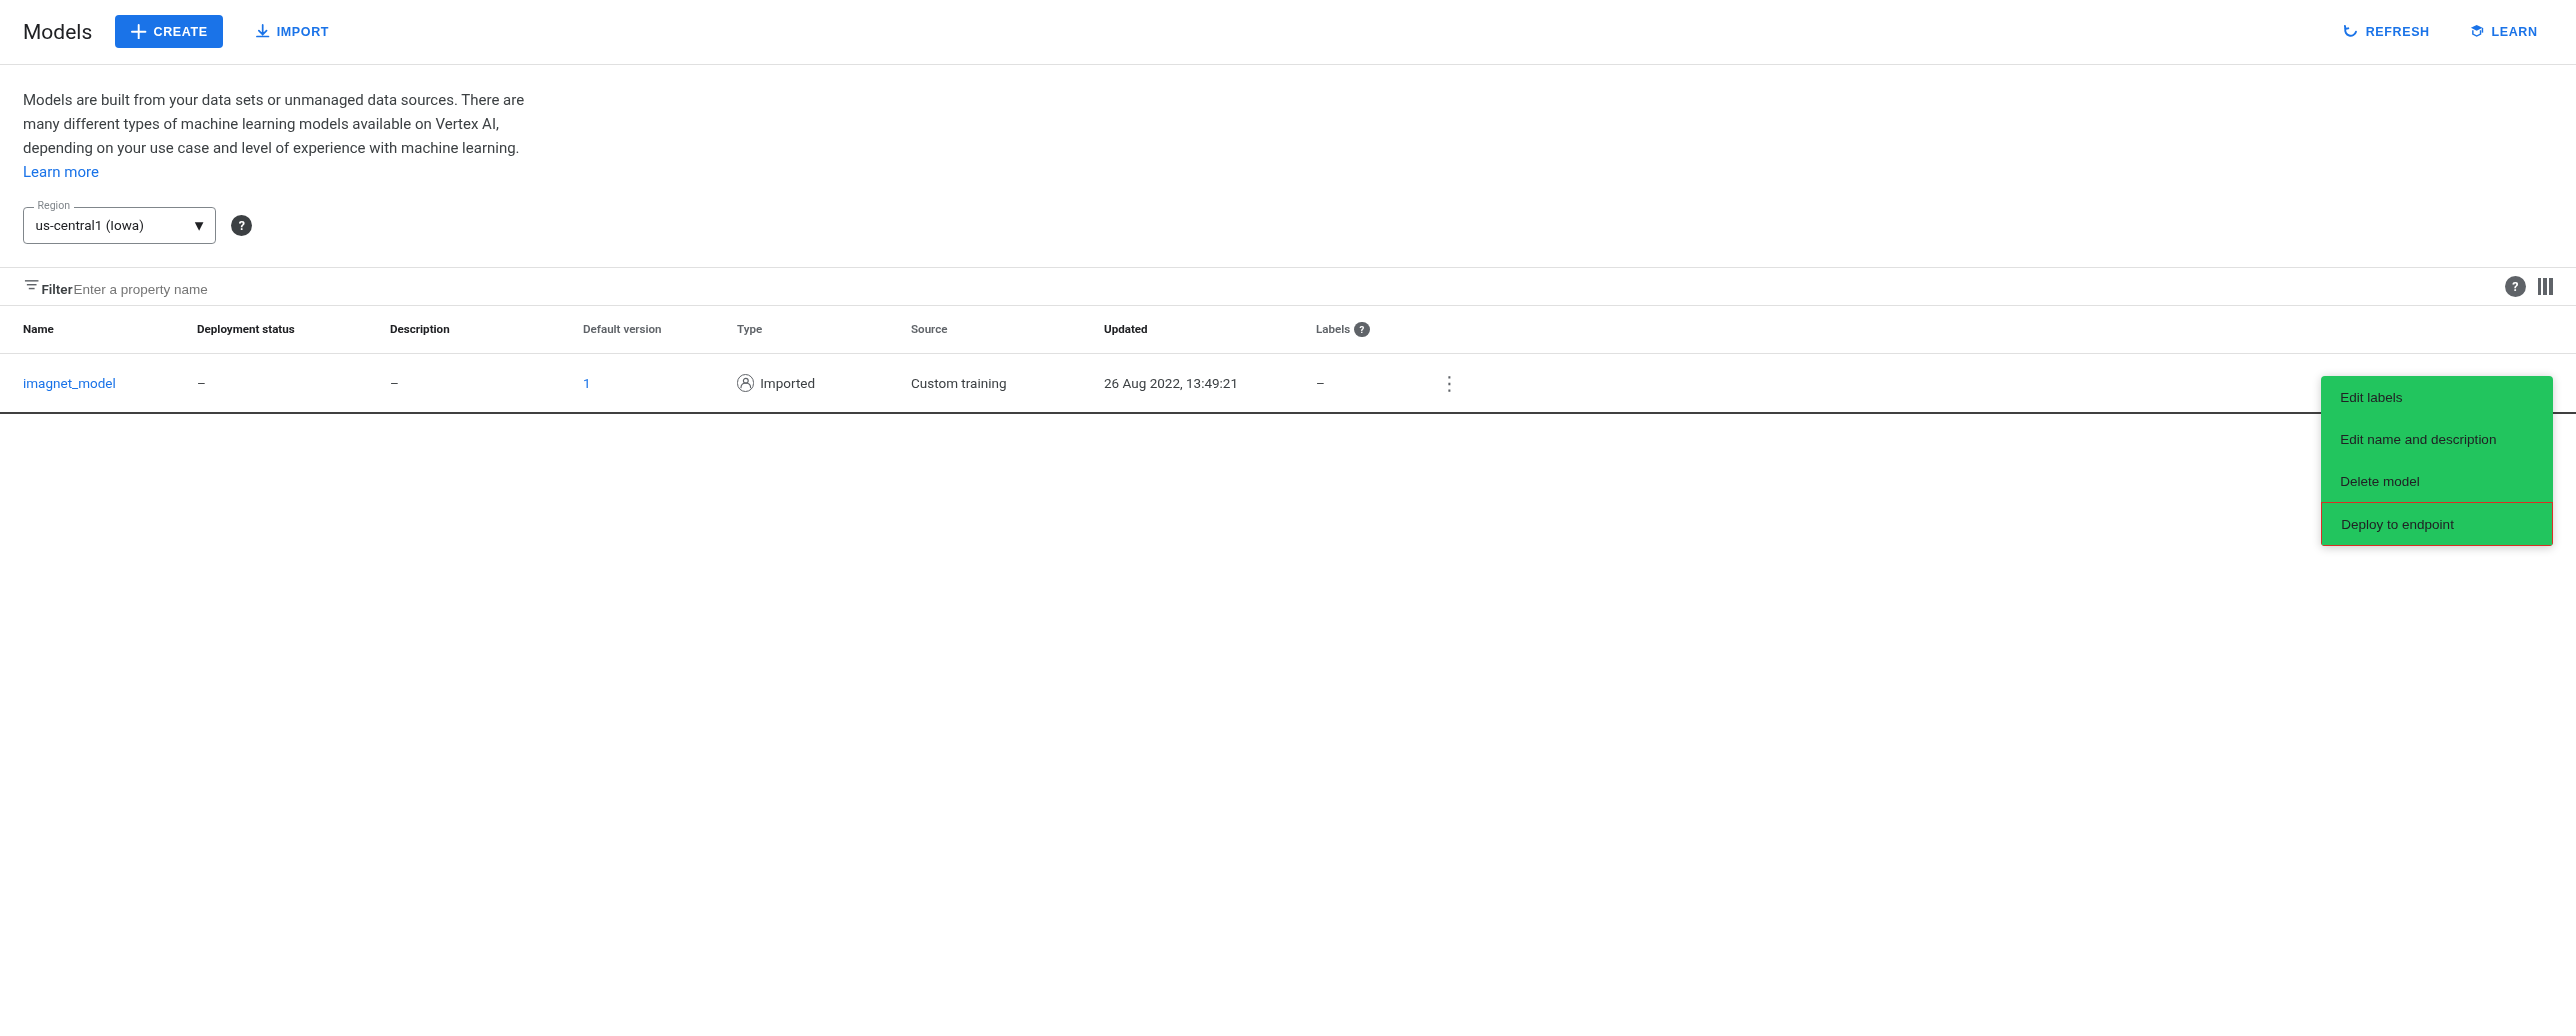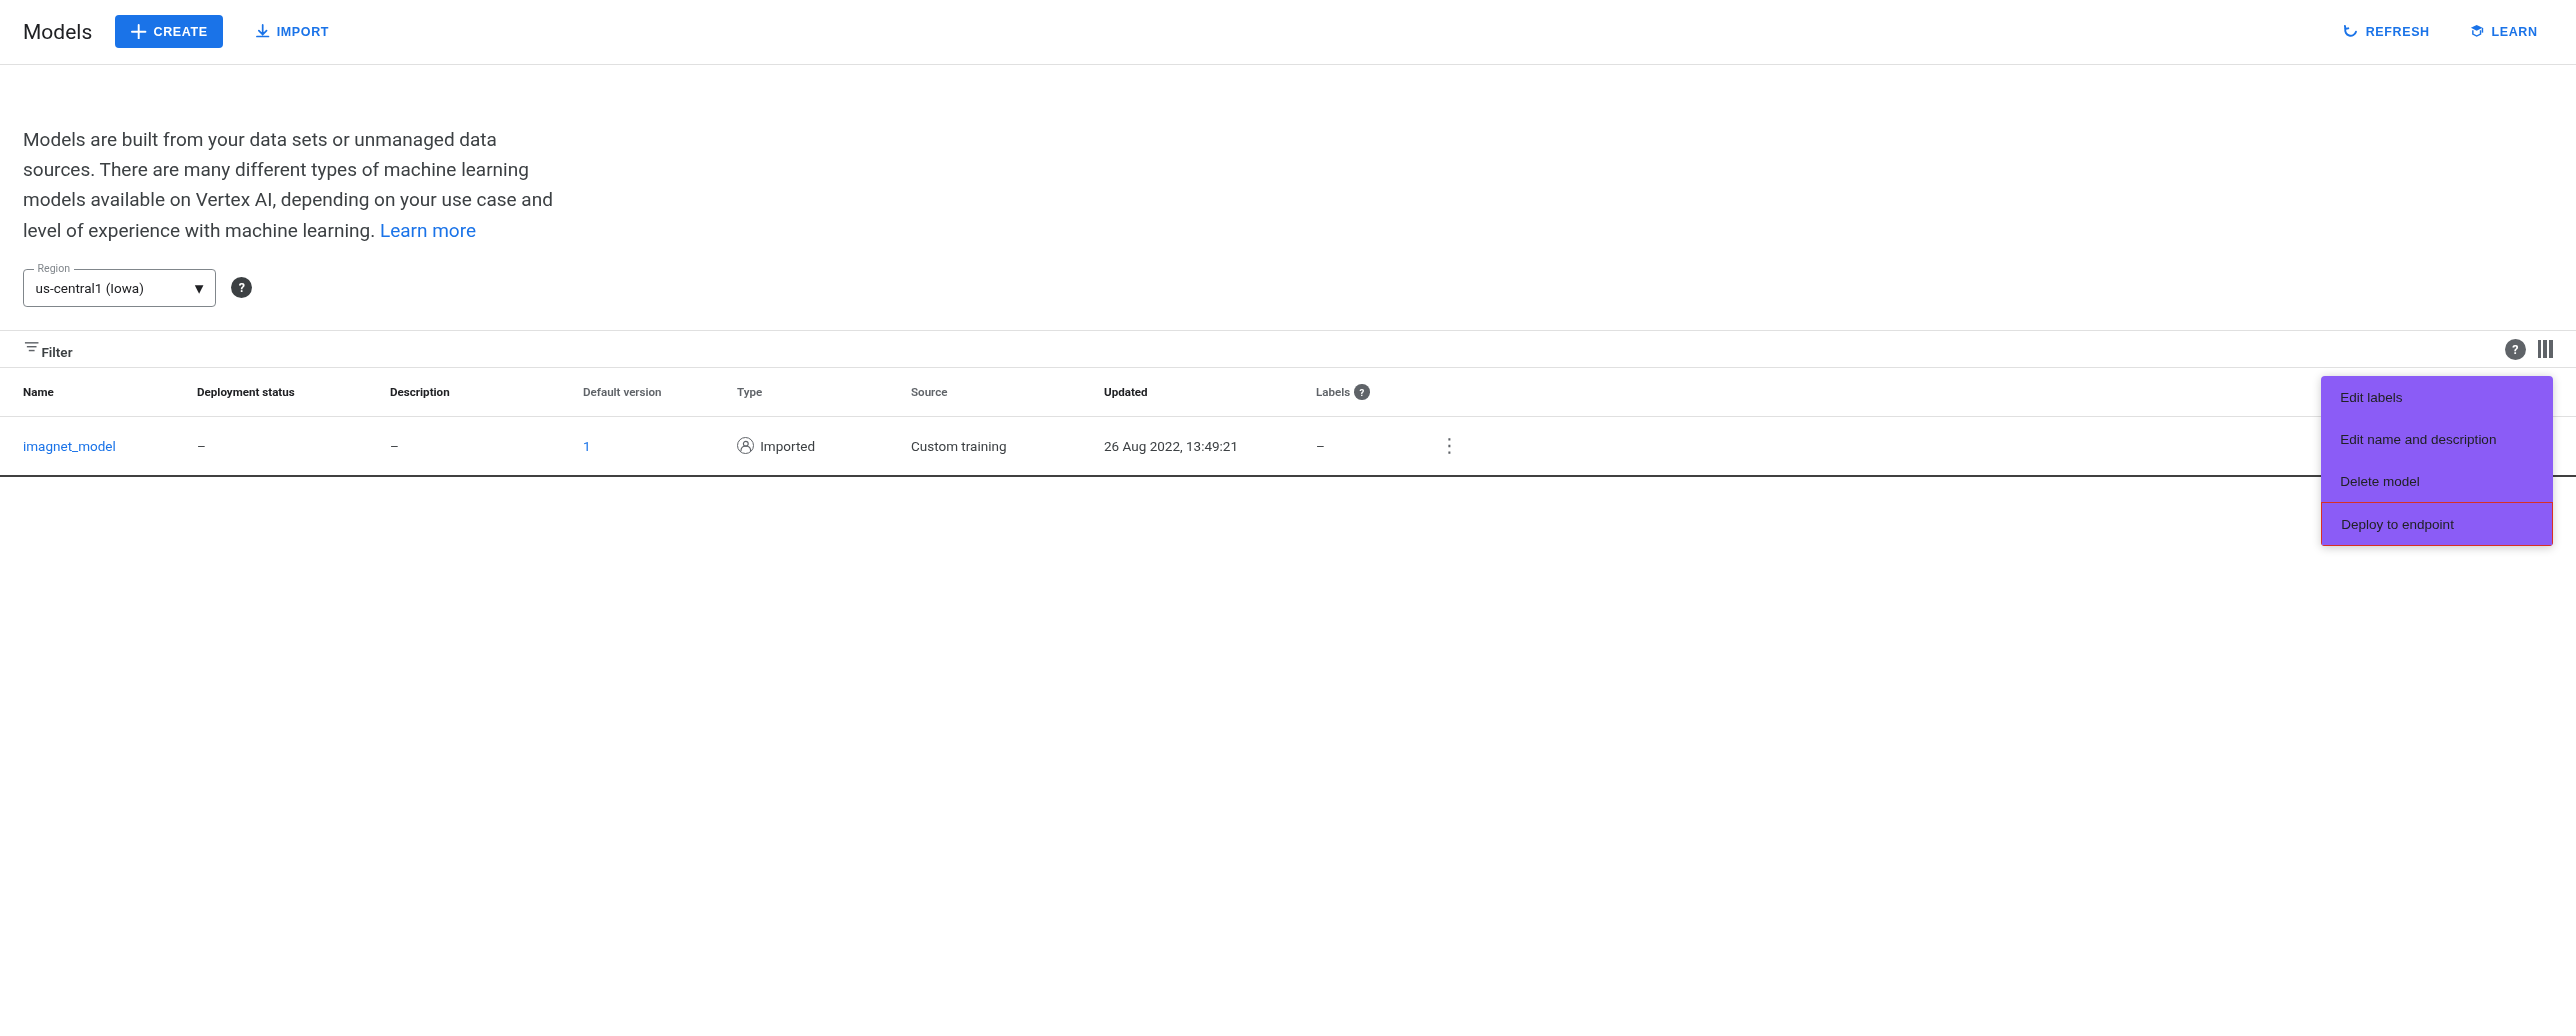--- a/index.html
+++ b/index.html
@@ -50,24 +50,23 @@
     }
     .header-right {
       margin-left: auto;
       display: flex;
       align-items: center;
       gap: 7.7px;
     }
     .description-section {
       padding: 23px 23px 15.4px;
       max-width: 579px;
-      font-size: 19px;
+      font-size: 15px;
       color: #3c4043;
       line-height: 1.6;
-      margin-top: 37px;
     }
     .learn-link {
       color: #1a73e8;
       text-decoration: none;
     }
     .region-section {
       padding: 7.7px 23px 23px;
     }
     .region-select-container {
       position: relative;
@@ -205,21 +204,21 @@
       align-items: center;
       justify-content: center;
       font-size: 10.6px;
       color: #5f6368;
     }
     
     .dropdown-menu {
       position: fixed;
       right: 23px;
       top: 376px;
-      background: #8b5cf6;
+      background: #22c55e;
       box-shadow: 0 1.9px 9.6px rgba(0,0,0,0.2);
       border-radius: 3.9px;
       min-width: 232px;
       z-index: 100;
       overflow: hidden;
     }
     .dropdown-item {
       padding: 13.5px 19.3px;
       font-size: 13.5px;
       color: #202124;
@@ -323,20 +322,21 @@
 
 <div class="filter-bar">
   <span class="filter-icon">
     <svg width="17.4" height="17.4" viewBox="0 0 18 18" fill="none" stroke="#5f6368" stroke-width="1.5">
       <line x1="2" y1="5" x2="16" y2="5"></line>
       <line x1="4" y1="9" x2="14" y2="9"></line>
       <line x1="6" y1="13" x2="12" y2="13"></line>
     </svg>
   </span>
   <span class="filter-label">Filter</span>
+  <input class="filter-input" type="text" placeholder="Enter a property name" style="">
   <div class="filter-right">
     <div class="help-circle">?</div>
     <div class="columns-icon">
       <span></span>
         <span></span>
         <span></span>
     </div>
   </div>
 </div>
 

